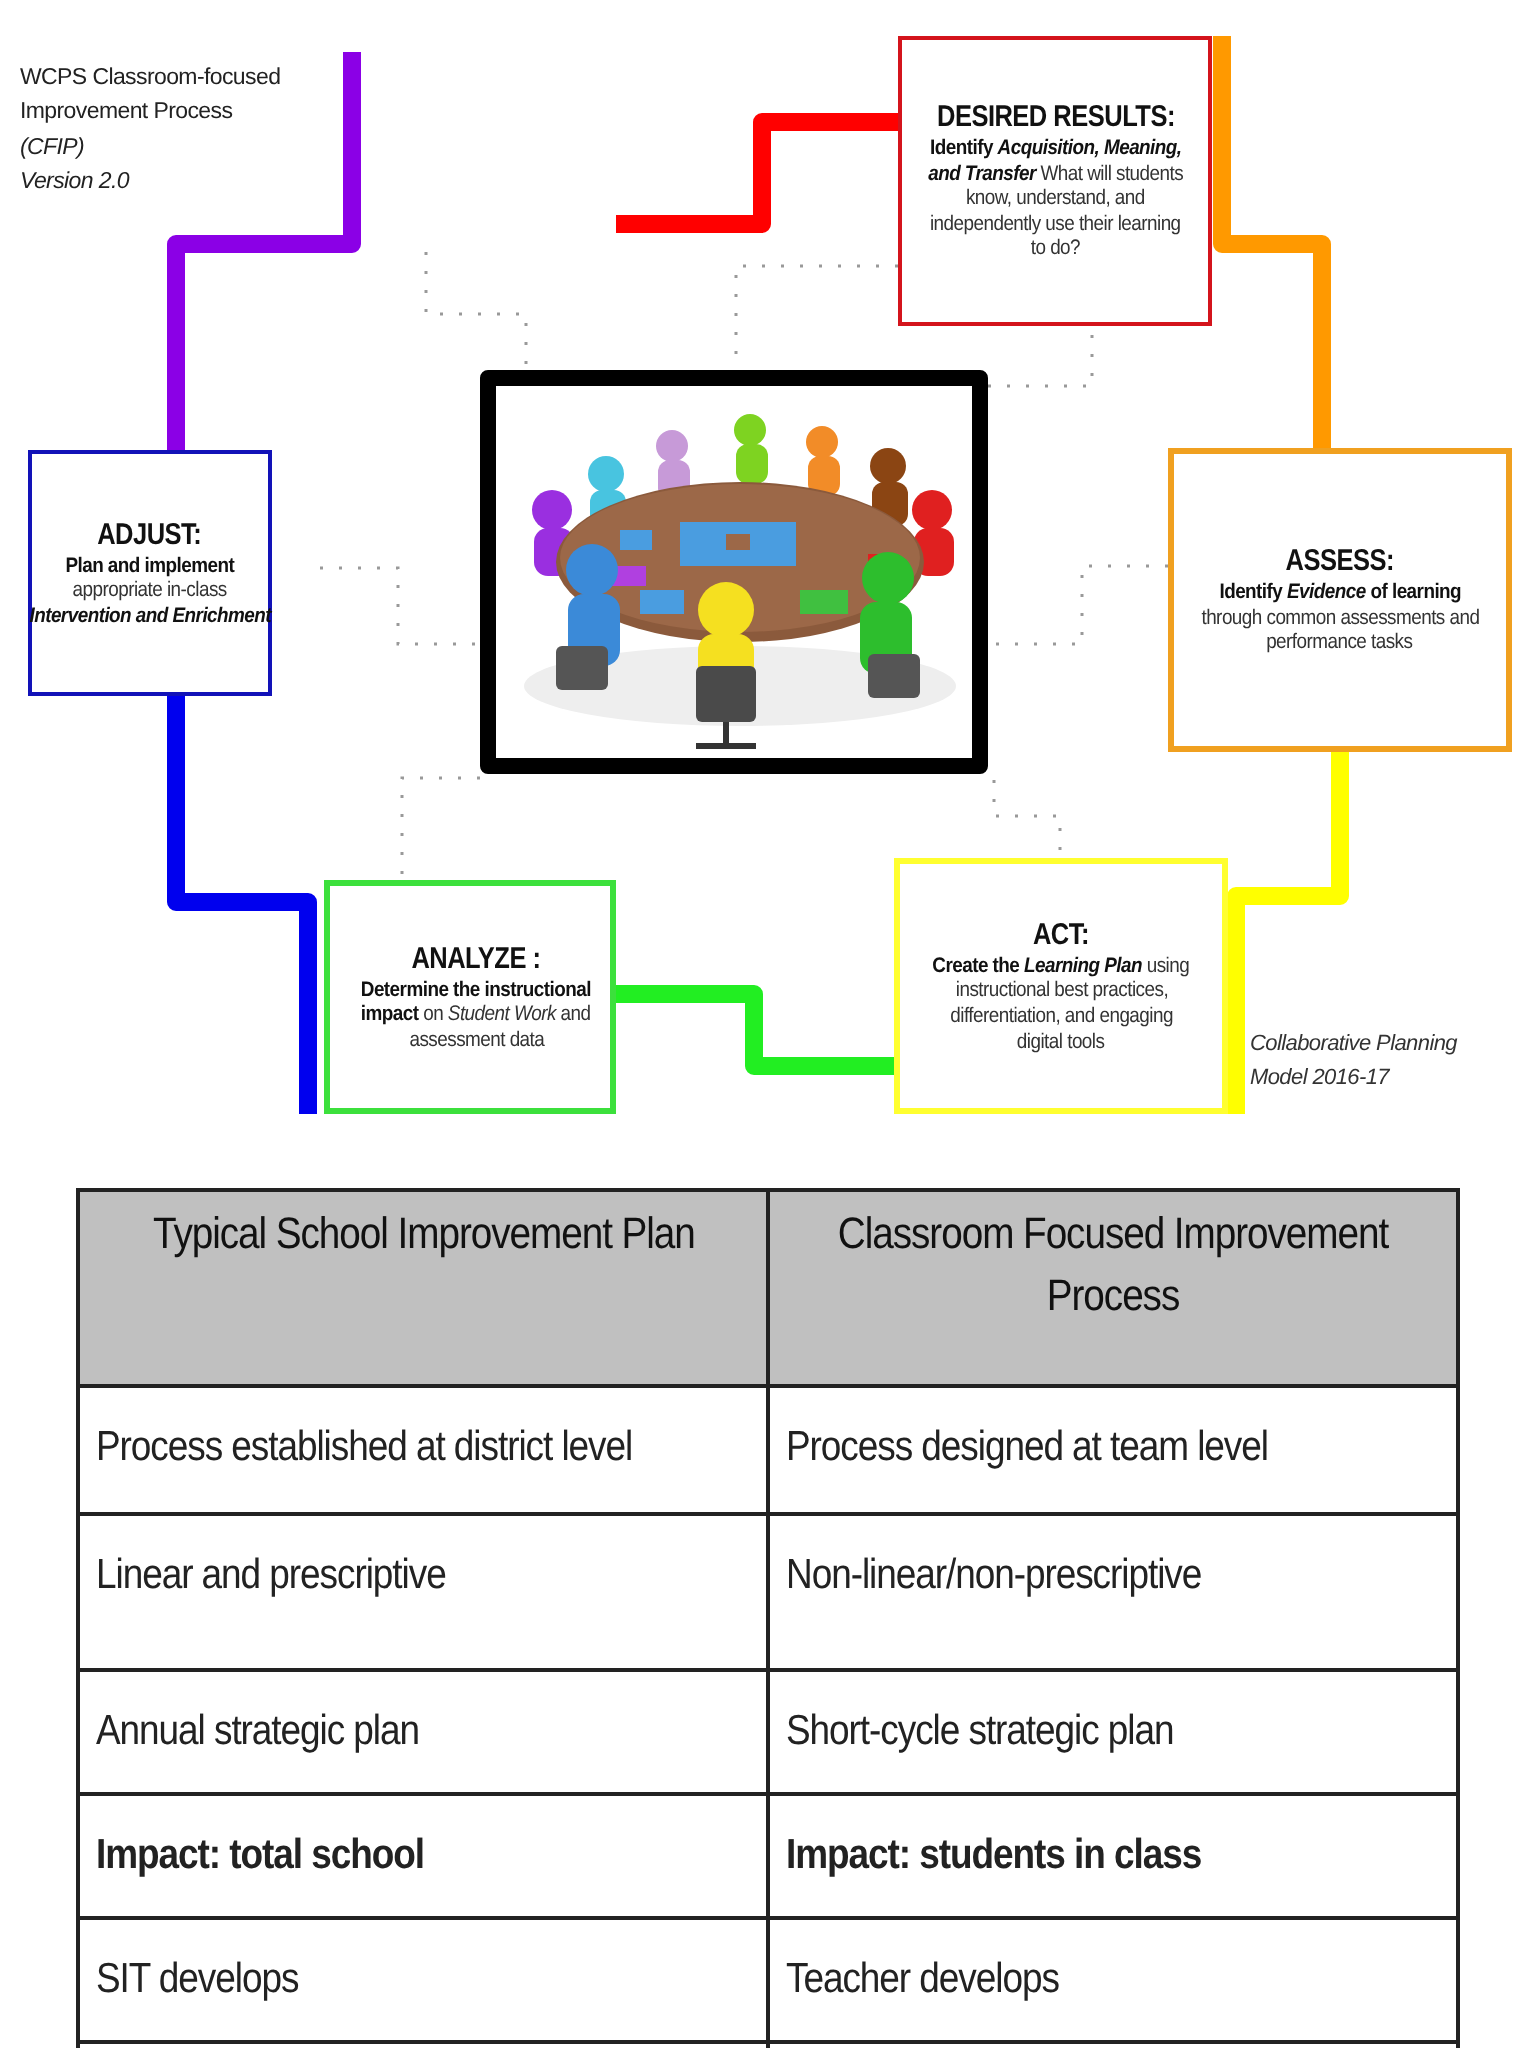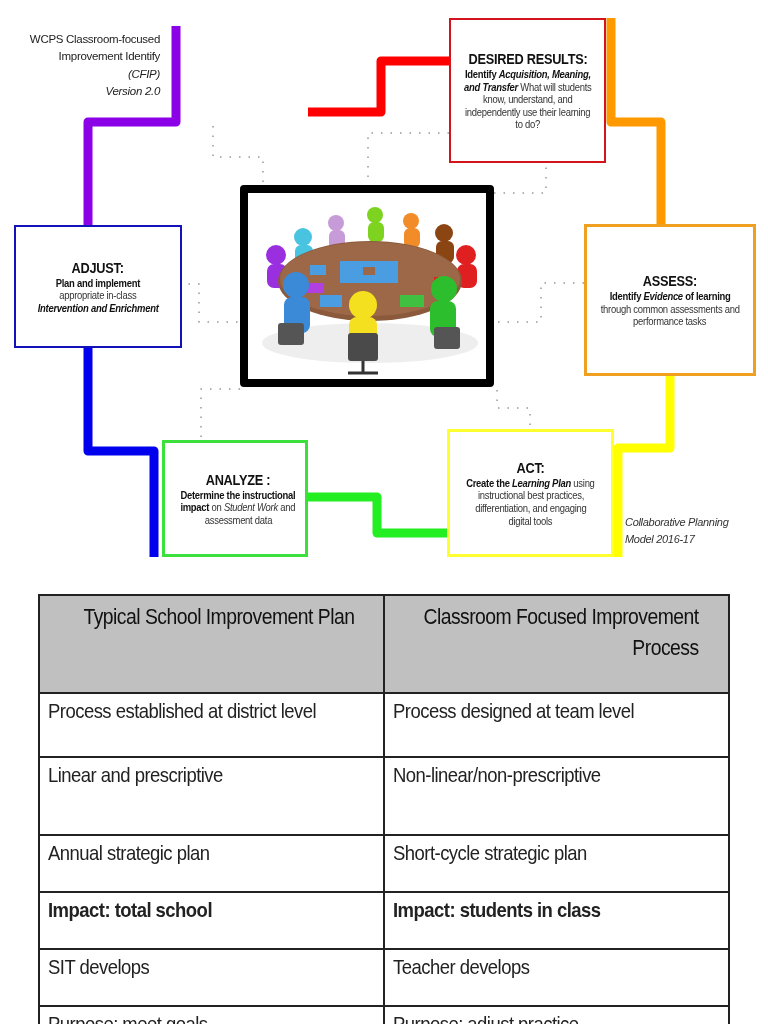--- a/index.html
+++ b/index.html
@@ -14,27 +14,27 @@
       display: flex; flex-direction: column; justify-content: center; align-items: center;
       padding: 4px 6px; line-height: 1.2;
     }
     .box .title { font-size: 15px; font-weight: bold; color: #111; letter-spacing: -0.3px; transform: scaleX(0.85); }
     .box .line { font-size: 10.5px; color: #333; letter-spacing: -0.3px; transform: scaleX(0.9); white-space: nowrap; }
     .box .b { font-weight: bold; color: #111; }
     .box .i { font-style: italic; }
 
     #box-reflect  { left: 174px; top: 21px;  width: 134px; height: 104px; border: 3px solid #8b00e6; }
     #box-desired  { left: 449px; top: 18px;  width: 157px; height: 145px; border: 2px solid #d4141c; }
-    #box-adjust   { left: 14px;  top: 225px; width: 168px; height: 123px; border: 2px solid #1212b8; }
+    #box-adjust   { left: 14px;  top: 225px; width: 122px; height: 123px; border: 2px solid #1212b8; }
     #box-assess   { left: 584px; top: 224px; width: 172px; height: 152px; border: 3px solid #f0a020; }
     #box-analyze  { left: 162px; top: 440px; width: 146px; height: 117px; border: 3px solid #3ce03c; padding-left: 12px; }
     #box-act      { left: 447px; top: 429px; width: 167px; height: 128px; border: 3px solid #ffff30; }
 
     .caption-tl {
-      position: absolute; left: 10px; top: 31px; width: 150px; text-align: right;
+      position: absolute; left: 10px; top: 31px; width: 150px; text-align: left;
       font-size: 11.5px; line-height: 1.5; color: #222; letter-spacing: -0.3px;
     }
     .caption-tl .i { font-style: italic; }
     .caption-br {
       position: absolute; left: 625px; top: 514px; width: 140px; text-align: left;
       font-size: 11px; line-height: 1.5; color: #333; font-style: italic; letter-spacing: -0.3px;
     }
 
     .center-frame {
       position: absolute; left: 240px; top: 185px; width: 254px; height: 202px;
@@ -44,24 +44,24 @@
     
     .cmp-table {
       position: absolute; left: 38px; top: 594px; width: 692px;
       border-collapse: collapse; table-layout: fixed;
     }
     .cmp-table th, .cmp-table td {
       border: 2px solid #222; vertical-align: top; text-align: left;
       font-size: 21px; font-weight: normal; color: #222; letter-spacing: -0.6px;
     }
     .cmp-table th {
-      background: #c0c0c0; text-align: right; padding: 6px 10px;
+      background: #c0c0c0; text-align: center; padding: 6px 10px;
       font-size: 22px; line-height: 1.4; height: 98px; color: #111;
     }
-    .cmp-table td { padding: 5px 8px; }
+    .cmp-table td { padding: 18px 8px; }
     .cmp-table td span, .cmp-table th span { display: inline-block; transform: scaleX(0.88); transform-origin: left center; }
     .cmp-table th span { transform-origin: center center; }
     .cmp-table tr.r0 td { height: 64px; }
     .cmp-table tr.r1 td { height: 78px; }
     .cmp-table tr.r2 td { height: 57px; }
     .cmp-table tr.r3 td { height: 57px; font-weight: bold; }
     .cmp-table tr.r4 td { height: 57px; }
     .cmp-table tr.r5 td { height: 57px; }
   </style>
 </head>
@@ -92,21 +92,21 @@
       <path d="M494 193 L546 193 L546 163"></path>
       <path d="M160 284 L199 284 L199 322 L240 322"></path>
       <path d="M584 283 L541 283 L541 322 L494 322"></path>
       <path d="M240 389 L201 389 L201 440"></path>
       <path d="M497 390 L497 408 L530 408 L530 429"></path>
     </g>
   </svg>
 
   <div class="caption-tl">
     <div>WCPS Classroom-focused</div>
-    <div>Improvement Identify</div>
+    <div>Improvement Process</div>
     <div class="i">(CFIP)</div>
     <div class="i">Version 2.0</div>
   </div>
 
   <div class="caption-br">
     <div>Collaborative Planning</div>
     <div>Model 2016-17</div>
   </div>
 
 

